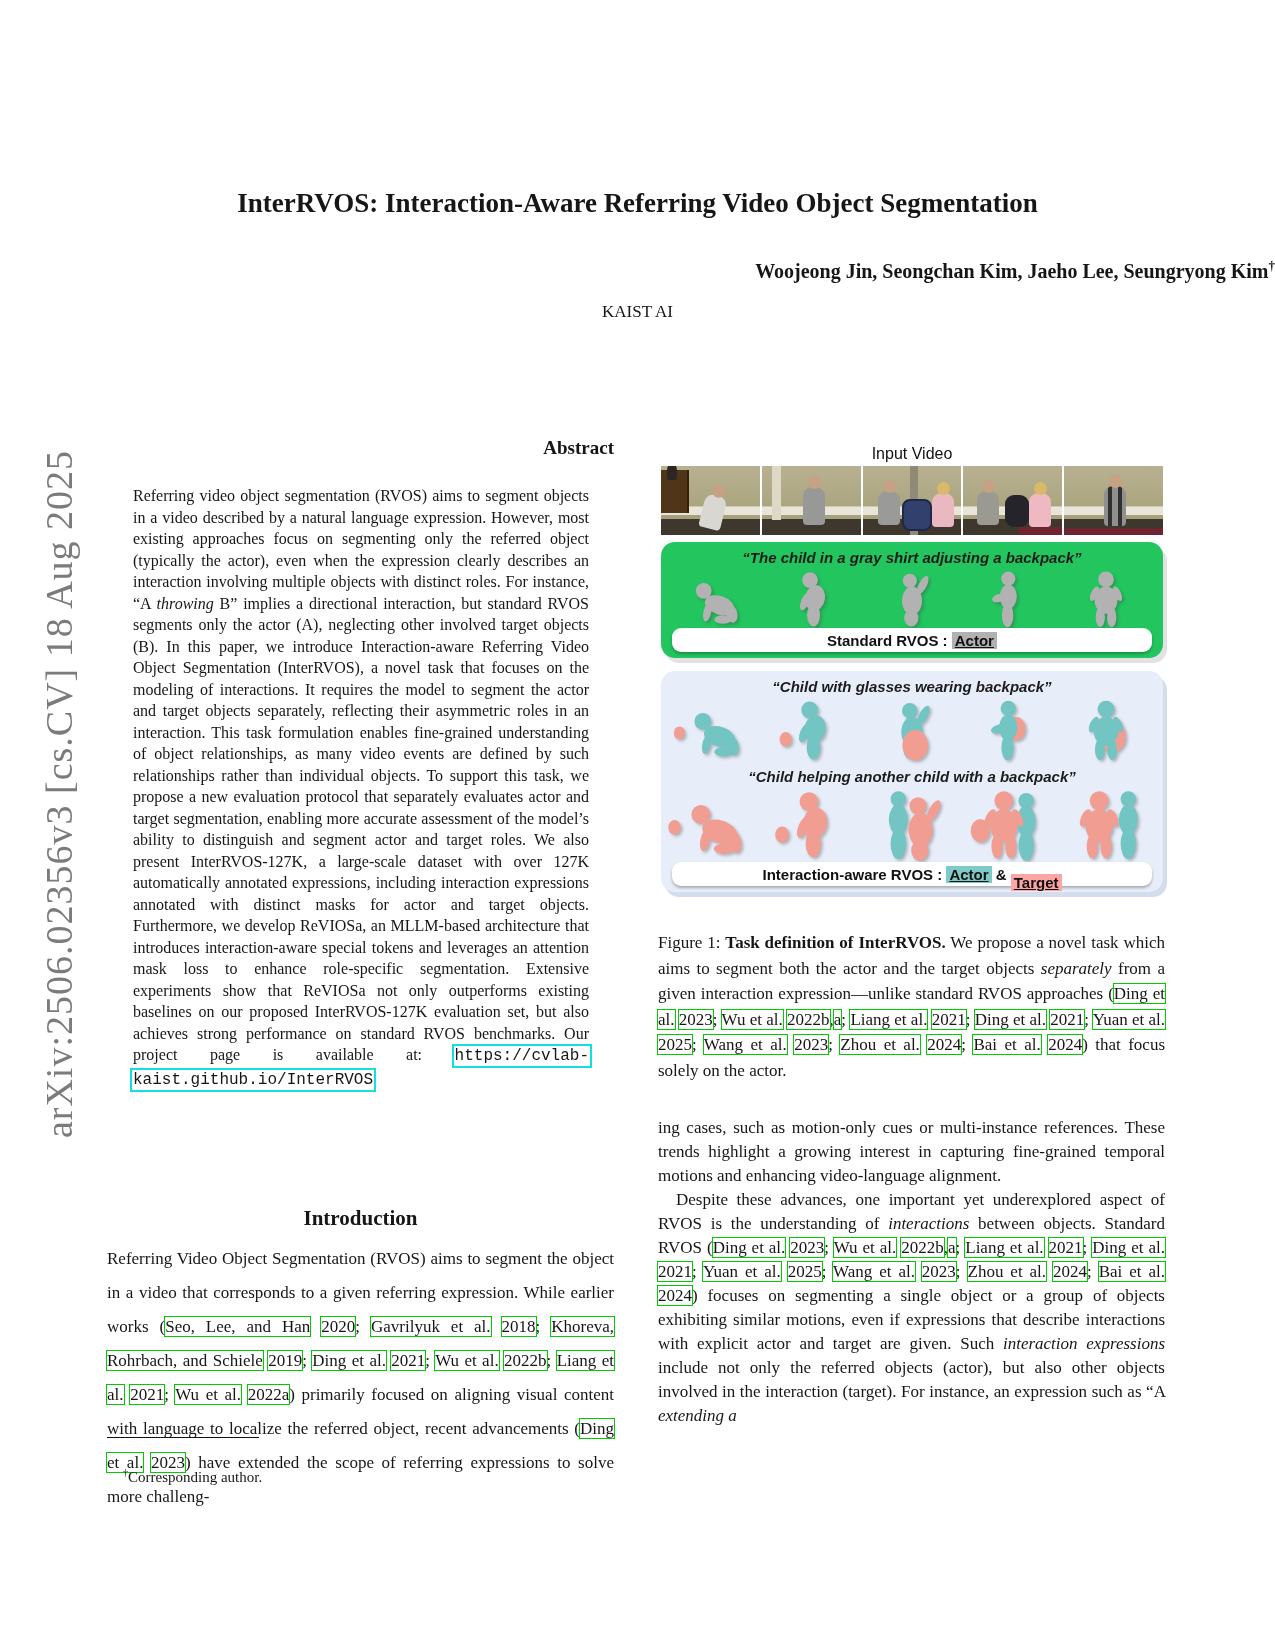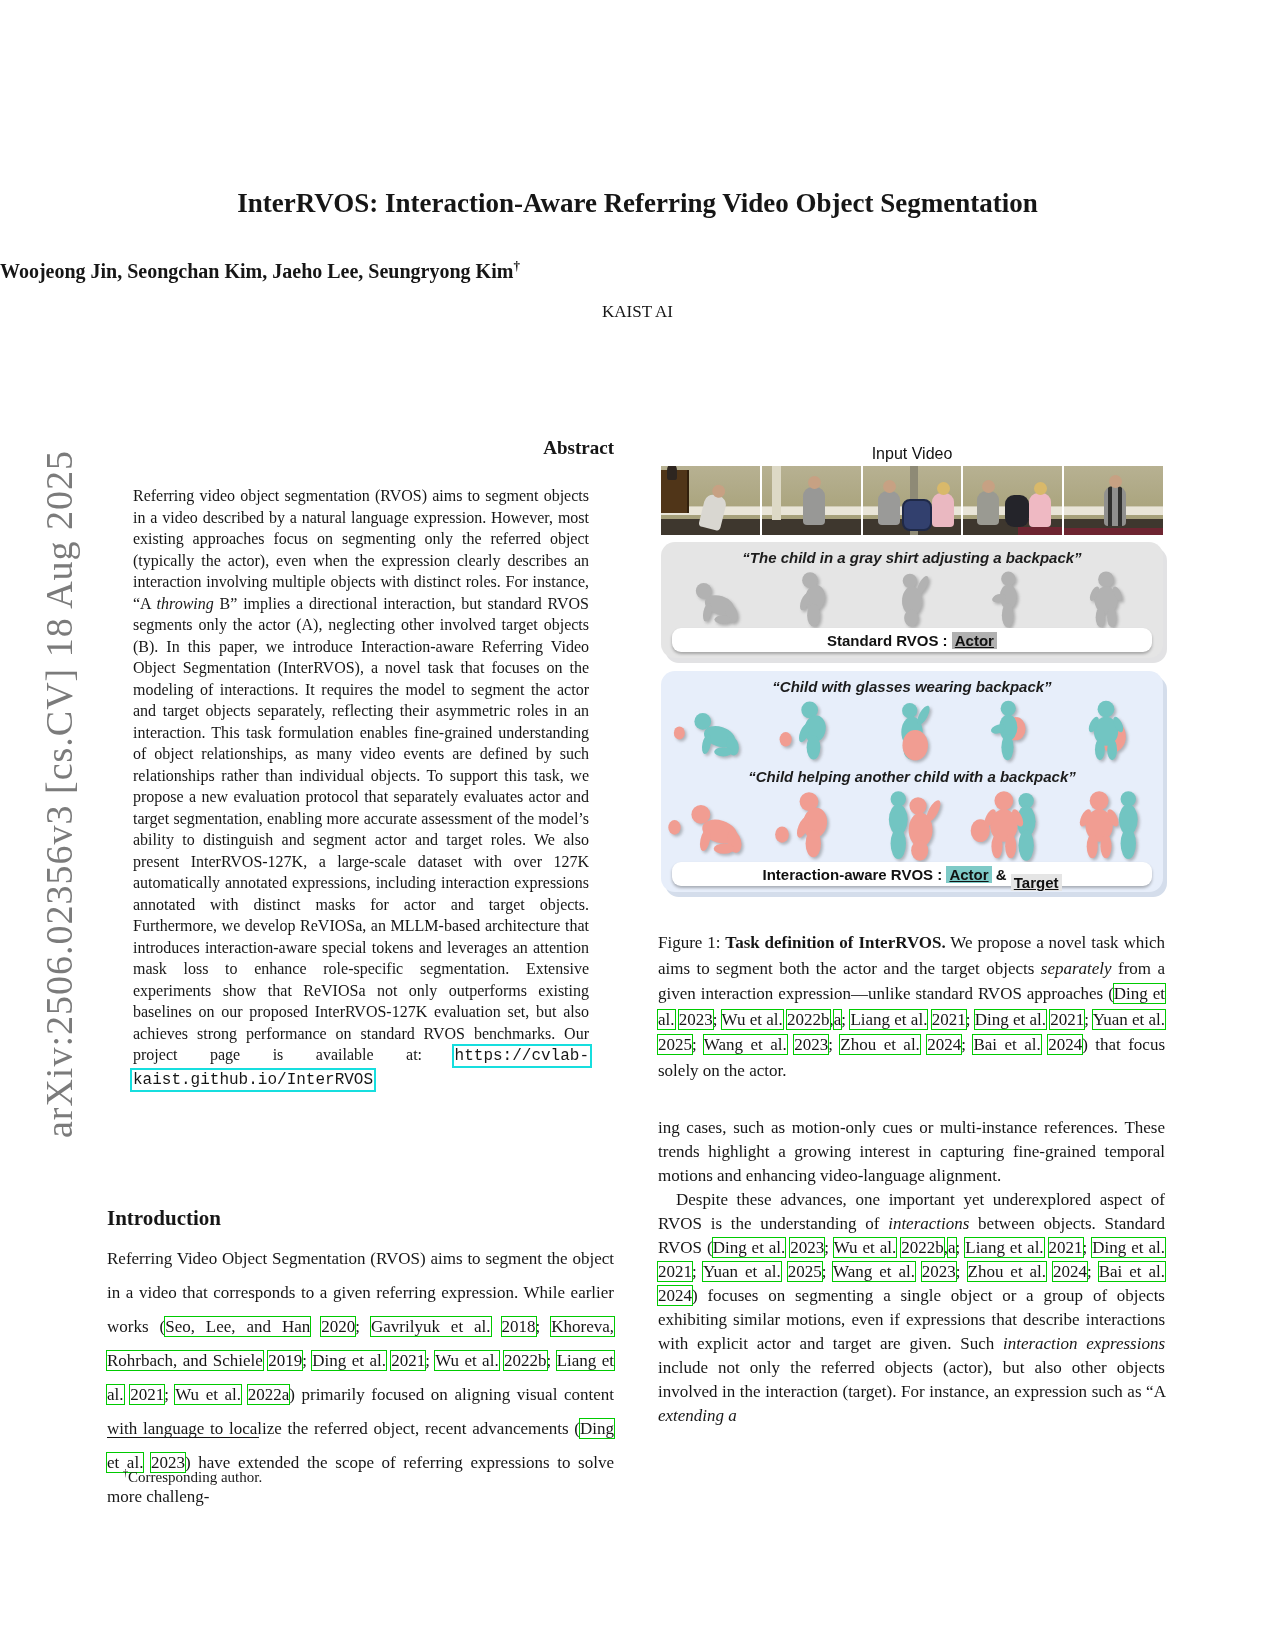--- a/index.html
+++ b/index.html
@@ -10,32 +10,32 @@
   .page { position:absolute; inset:0; }
 
   
   .watermark { position:absolute; left:-302px; top:772px; width:722px; text-align:center;
                font-family:"Liberation Serif", serif; font-size:38px; color:#7b7b7b;
                transform:rotate(-90deg); white-space:nowrap; letter-spacing:1px; }
 
   
   .title   { position:absolute; top:188px; left:0; width:100%; text-align:center; margin:0;
              font-size:27px; font-weight:bold; }
-  .authors { position:absolute; top:258px; left:0; width:100%; text-align:left;
+  .authors { position:absolute; top:258px; left:0; width:100%; text-align:right;
              font-size:20px; font-weight:bold; }
   .authors sup { font-size:13px; }
   .affil   { position:absolute; top:302px; left:0; width:100%; text-align:center; font-size:17px; }
 
   
   .abstract-block { position:absolute; left:107px; top:437px; width:507px; }
   .abstract-head  { margin:0; text-align:right; font-size:19px; font-weight:bold; }
   .abstract-body  { margin:26px 25px 0 26px; font-size:16px; line-height:21.5px;
                     text-align:justify; }
   .intro-head { position:absolute; left:107px; top:1206px; width:507px; margin:0;
-                font-size:21px; font-weight:bold; }
+                text-align:center; font-size:21px; font-weight:bold; }
   .intro-body { position:absolute; left:107px; top:1242px; width:507px;
                 font-size:17px; line-height:34px; text-align:justify; }
   .footnote-rule { position:absolute; left:107px; top:1437px; width:152px; height:0;
                    border-top:1.5px solid #111; }
   .footnote { position:absolute; left:107px; top:1447px; width:507px; font-size:15px;margin-top:20px; }
   .footnote sup { font-size:10px; }
   .footnote .fn-indent { display:inline-block; width:16px; }
 
   
   .seg-i { font-style:italic; }
@@ -75,40 +75,40 @@
   .f4 .pack { left:42%; bottom:8px; width:24px; height:32px; background:#24242a; border-radius:9px; }
   .f4 .kid.k2 { left:66%; bottom:8px; background:#efb9c3; }
   .f4 .rug { left:55%; right:0; bottom:0; height:12%; background:#6e2531; }
   
   .f5 .kid.k1 { left:40%; bottom:9px; background:#90908e; height:40px;
                 background-image:linear-gradient(90deg, transparent 4px, #31312f 4px 8px, transparent 8px 14px, #31312f 14px 18px, transparent 18px); }
   .f5 .rug { left:0; right:0; bottom:0; height:10%; background:#6e2531; }
 
   
   .panel { position:relative; border-radius:14px; }
-  .panel-gray { margin-top:7px; height:116px; background:#e5e5e5;
+  .panel-gray { margin-top:7px; height:116px; background:#22c55e;
                 box-shadow:4px 5px 0 0 #e2e2e4; }
   .panel-blue { margin-top:13px; height:221px; background:#e7eefa;
                 box-shadow:4px 5px 0 0 #d4ddeb; }
   .quote { padding-top:7px; text-align:center; font-family:"Liberation Sans", sans-serif;
            font-style:italic; font-weight:bold; font-size:15px; color:#1c1c1c; }
   .sil-row { display:flex; justify-content:space-between; align-items:flex-end; padding:0 14px; }
   .sil-row.r1 { height:60px; margin-top:2px; }
   .sil-row.r2 { height:64px; margin-top:2px; }
   .sil-row.r3 { height:72px; margin-top:2px; }
   svg.sil { width:86px; height:100%; overflow:visible;
             filter:drop-shadow(2px 2.5px 1.5px rgba(70,70,70,.35)); }
   .c-gray { color:#b2b2b2; } .c-teal { color:#72c5c2; } .c-salmon { color:#f19d92; }
   .banner { position:absolute; left:11px; right:11px; bottom:6px; height:24px; background:#ffffff;
             border-radius:9px; box-shadow:0 2px 3px rgba(0,0,0,.28);
             display:flex; align-items:center; justify-content:center;
             font-family:"Liberation Sans", sans-serif; font-weight:bold; font-size:15px; color:#111;
             white-space:pre; }
   .hl { padding:0 3px;text-decoration:underline; }
-  .hl-gray { background:#b1b1b1; } .hl-teal { background:#7ecac7; } .hl-salmon { background:#e5e5e5;margin-top:17px; }
+  .hl-gray { background:#b1b1b1; } .hl-teal { background:#7ecac7; } .hl-salmon { background:#fca5a5;margin-top:17px; }
 
   .caption { position:absolute; left:658px; top:930px; width:507px;
              font-size:17px; line-height:25.5px; text-align:justify; }
   .right-body { position:absolute; left:658px; top:1116px; width:507px;
                 font-size:17px; line-height:24px; text-align:justify; }
   .right-body p { margin:0; }
   .right-body p.indent { text-indent:18px; }
 </style>
 </head>
 <body>

